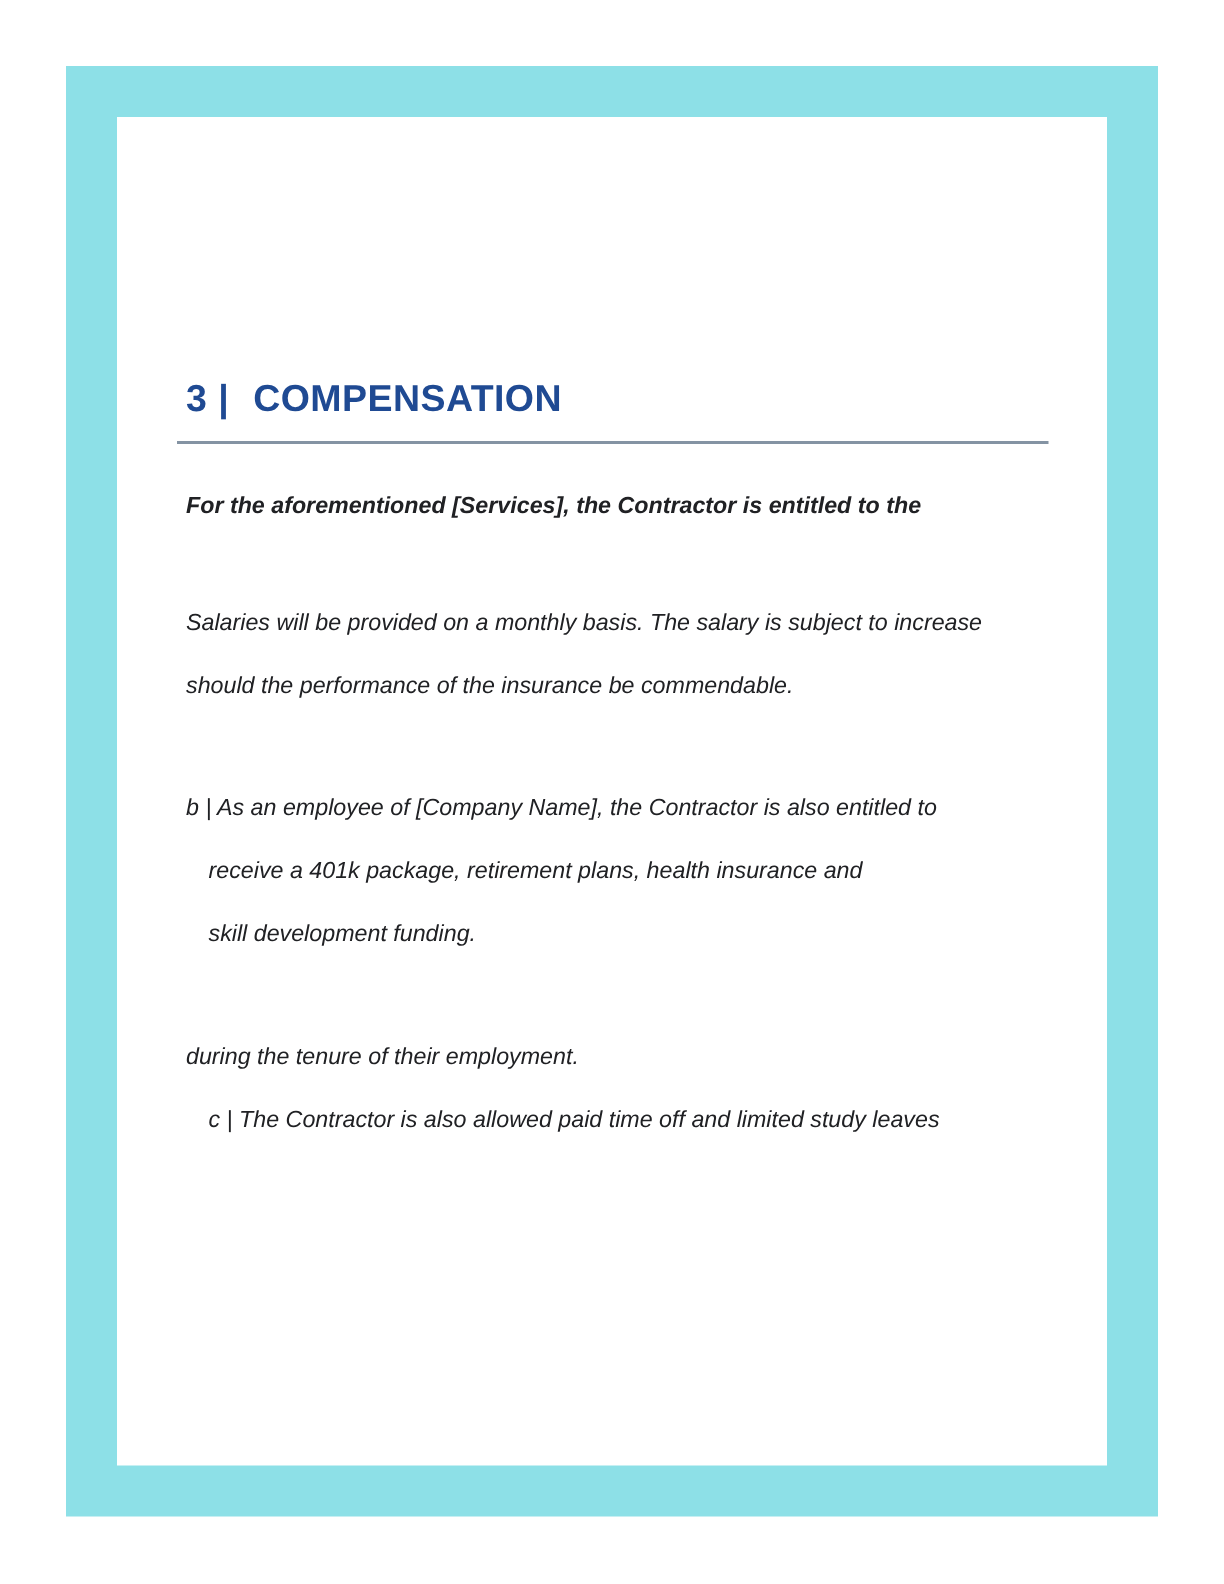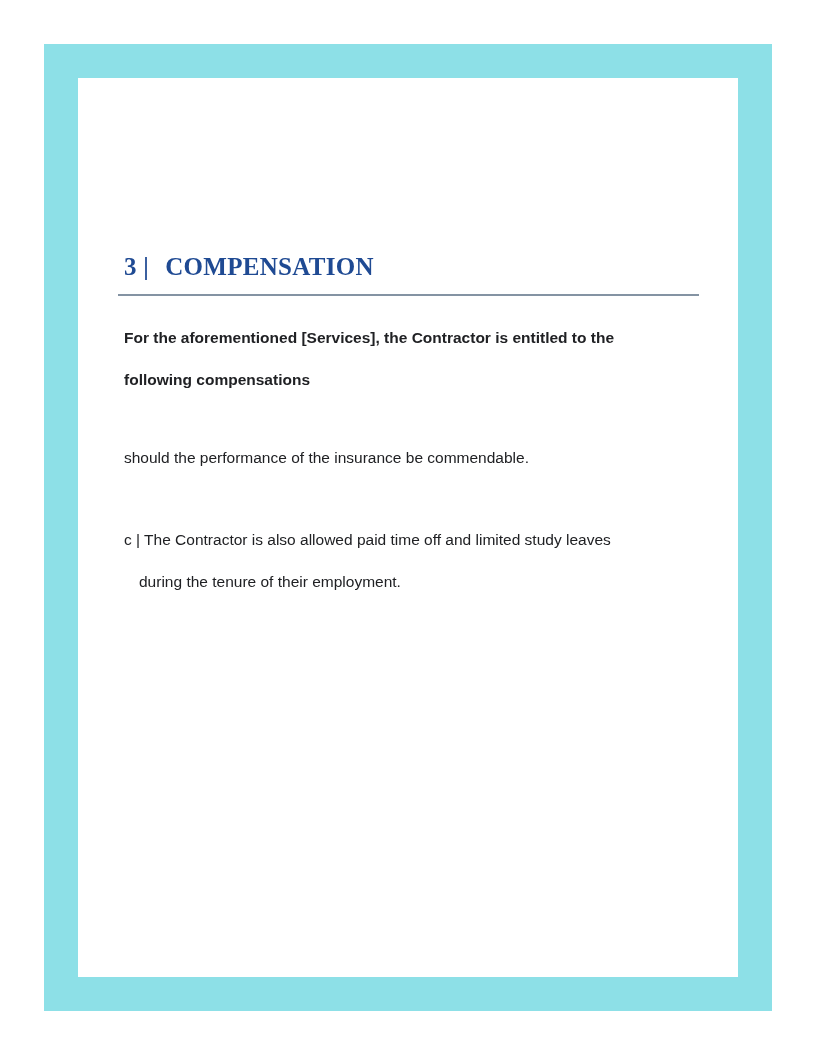--- a/index.html
+++ b/index.html
@@ -28,30 +28,29 @@
     width: 576px;
     color: #202124;
   }
   .heading {
     margin: 0;
     font-size: 25px;
     line-height: 1.1;
     font-weight: bold;
     color: #1F4A93;
     letter-spacing: 0.3px;
-    font-family: Liberation Serif, serif;
   }
   .heading .num { margin-right: 16px; }
   .rule {
     border: none;
     border-top: 2px solid #8493A3;
     margin: 13px 0 0 -6px;
     width: 581px;
   }
-  p { margin: 0; font-size: 15.5px; line-height: 42px; }
+  p { margin: 0; font-size: 15.5px; line-height: 42px; font-style: italic; }
   .intro { margin-top: 21px; font-weight: bold; }
   .clause-a { margin-top: 36px; }
   .clause-b { margin-top: 39px; }
   .clause-c { margin-top: 40px; }
   .line { display: block; white-space: nowrap; }
   .hanging .line + .line { padding-left: 15px; }
 </style>
 </head>
 <body>
 
@@ -60,26 +59,31 @@
 <div class="content">
 
   <h1 class="heading">
     <span class="num">3 |</span><span class="title">COMPENSATION</span>
   </h1>
 
   <hr class="rule">
 
   <p class="intro">
     <span class="line">For the aforementioned [Services], the Contractor is entitled to the</span>
-    <span class="line">following compensations</span>
   </p>
 
   <p class="clause clause-a">
+    <span class="line">Salaries will be provided on a monthly basis. The salary is subject to increase</span>
     <span class="line">should the performance of the insurance be commendable.</span>
   </p>
 
+  <p class="clause clause-b hanging">
+    <span class="line">b | As an employee of [Company Name], the Contractor is also entitled to</span>
+    <span class="line">receive a 401k package, retirement plans, health insurance and</span>
+    <span class="line">skill development funding.</span>
+  </p>
 
   <p class="clause clause-c hanging">
+    <span class="line">during the tenure of their employment.</span>
     <span class="line">c | The Contractor is also allowed paid time off and limited study leaves</span>
-    <span class="line">during the tenure of their employment.</span>
   </p>
 
 </div>
 
 </body></html>

